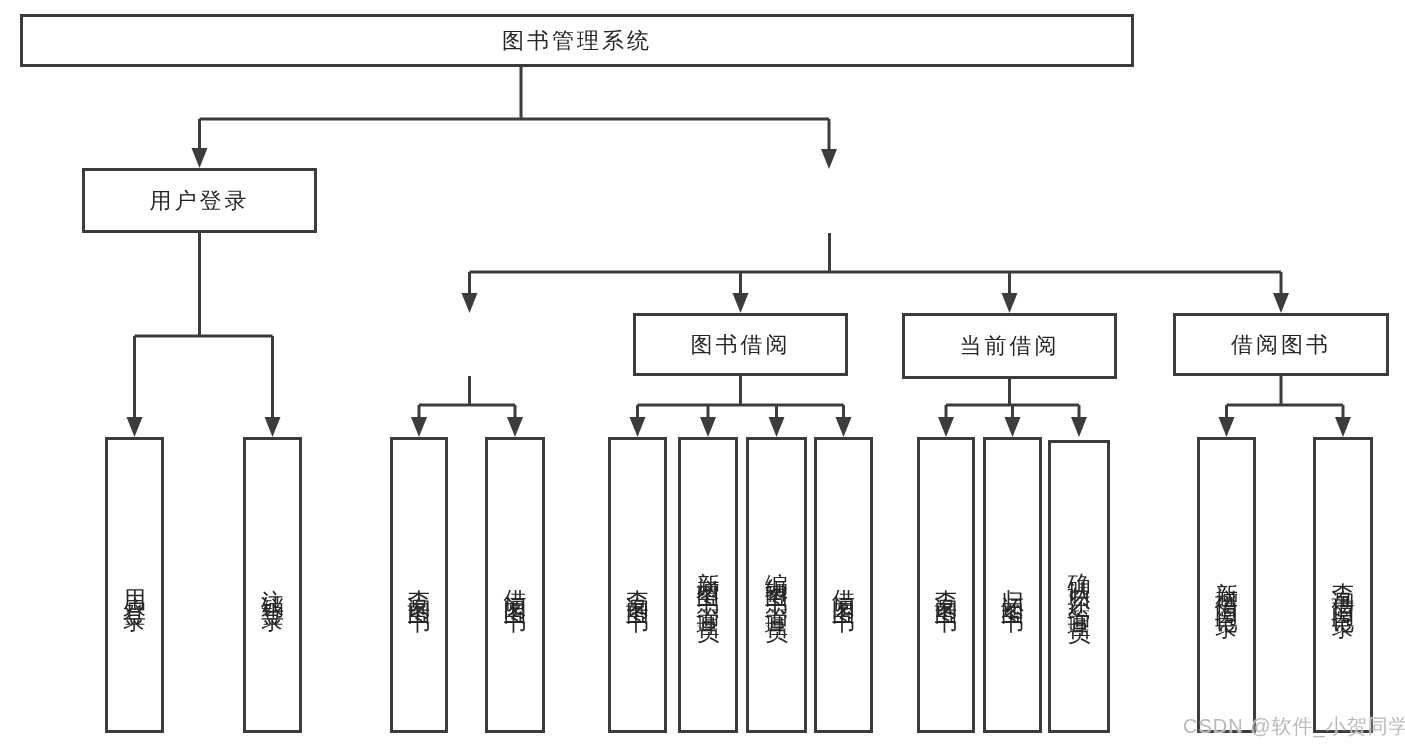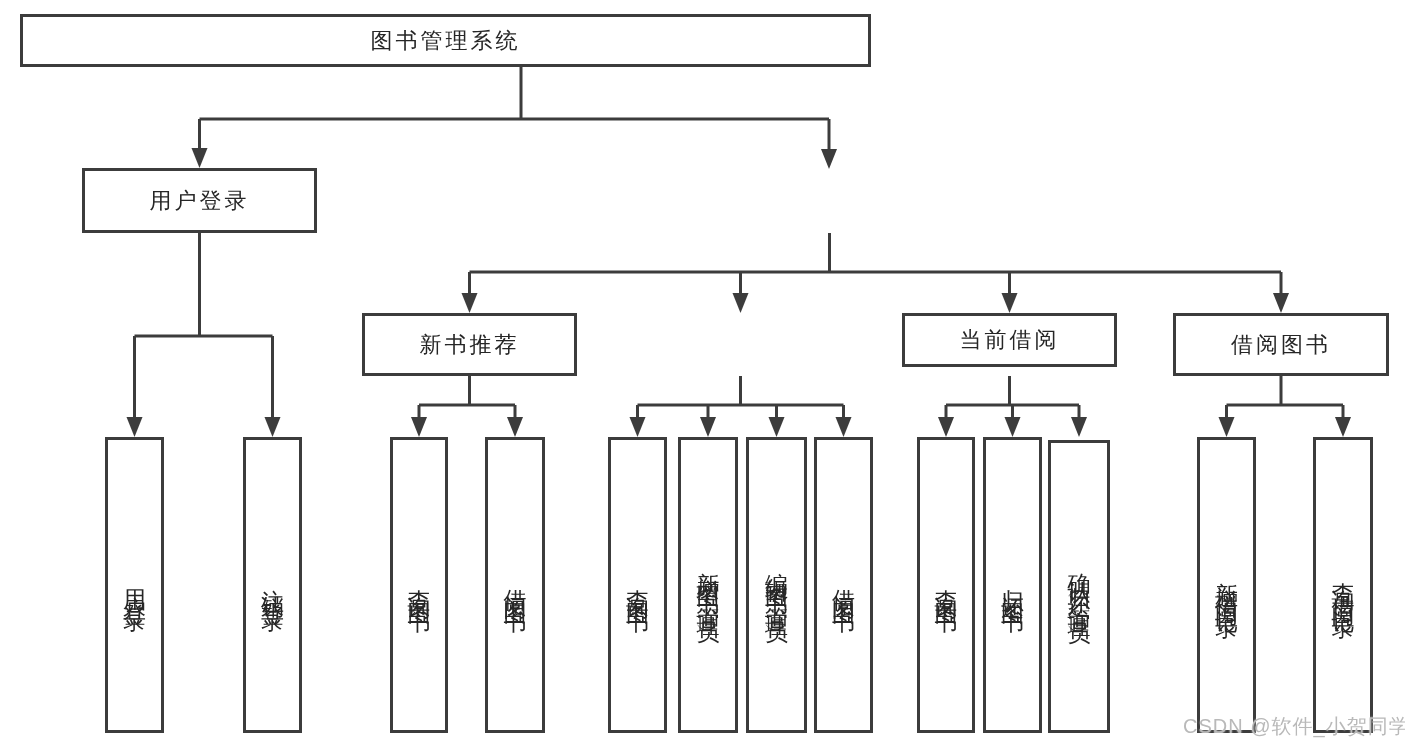--- a/index.html
+++ b/index.html
@@ -106,26 +106,26 @@
 
     <g>
       <path d="M1281 376 V405 M1226.5 405 H1343"></path>
       <line x1="1226.5" y1="405" x2="1226.5" y2="421"></line>
       <polygon points="1218.5,417 1234.5,417 1226.5,437"></polygon>
       <line x1="1343" y1="405" x2="1343" y2="421"></line>
       <polygon points="1335,417 1351,417 1343,437"></polygon>
     </g>
   </svg>
 
-  <div class="box node" style="left:20px;top:14px;width:851px;height:53px">图书管理系统</div>
+  <div class="box node" style="left:20px;top:14px;width:1114px;height:53px">图书管理系统</div>
 
   <div class="box node" style="left:82px;top:168px;width:235px;height:65px">用户登录</div>
 
-  <div class="box node" style="left:362px;top:313px;width:215px;height:63px">新书推荐</div>
-  <div class="box node" style="left:902px;top:313px;width:215px;height:54px">当前借阅</div>
+  <div class="box node" style="left:633px;top:313px;width:215px;height:63px">图书借阅</div>
+  <div class="box node" style="left:902px;top:313px;width:215px;height:66px">当前借阅</div>
   <div class="box node" style="left:1173px;top:313px;width:216px;height:63px">借阅图书</div>
 
   <div class="box leaf" style="left:105px;top:437px;width:59px;height:296px">用户登录</div>
   <div class="box leaf" style="left:243px;top:437px;width:59px;height:296px">注销登录</div>
 
   <div class="box leaf" style="left:390px;top:437px;width:58px;height:296px">查询图书</div>
   <div class="box leaf" style="left:485px;top:437px;width:60px;height:296px">借阅图书</div>
 
   <div class="box leaf" style="left:608px;top:437px;width:59px;height:296px">查询图书</div>
   <div class="box leaf" style="left:678px;top:437px;width:60px;height:296px">新增图书（管理员）</div>

